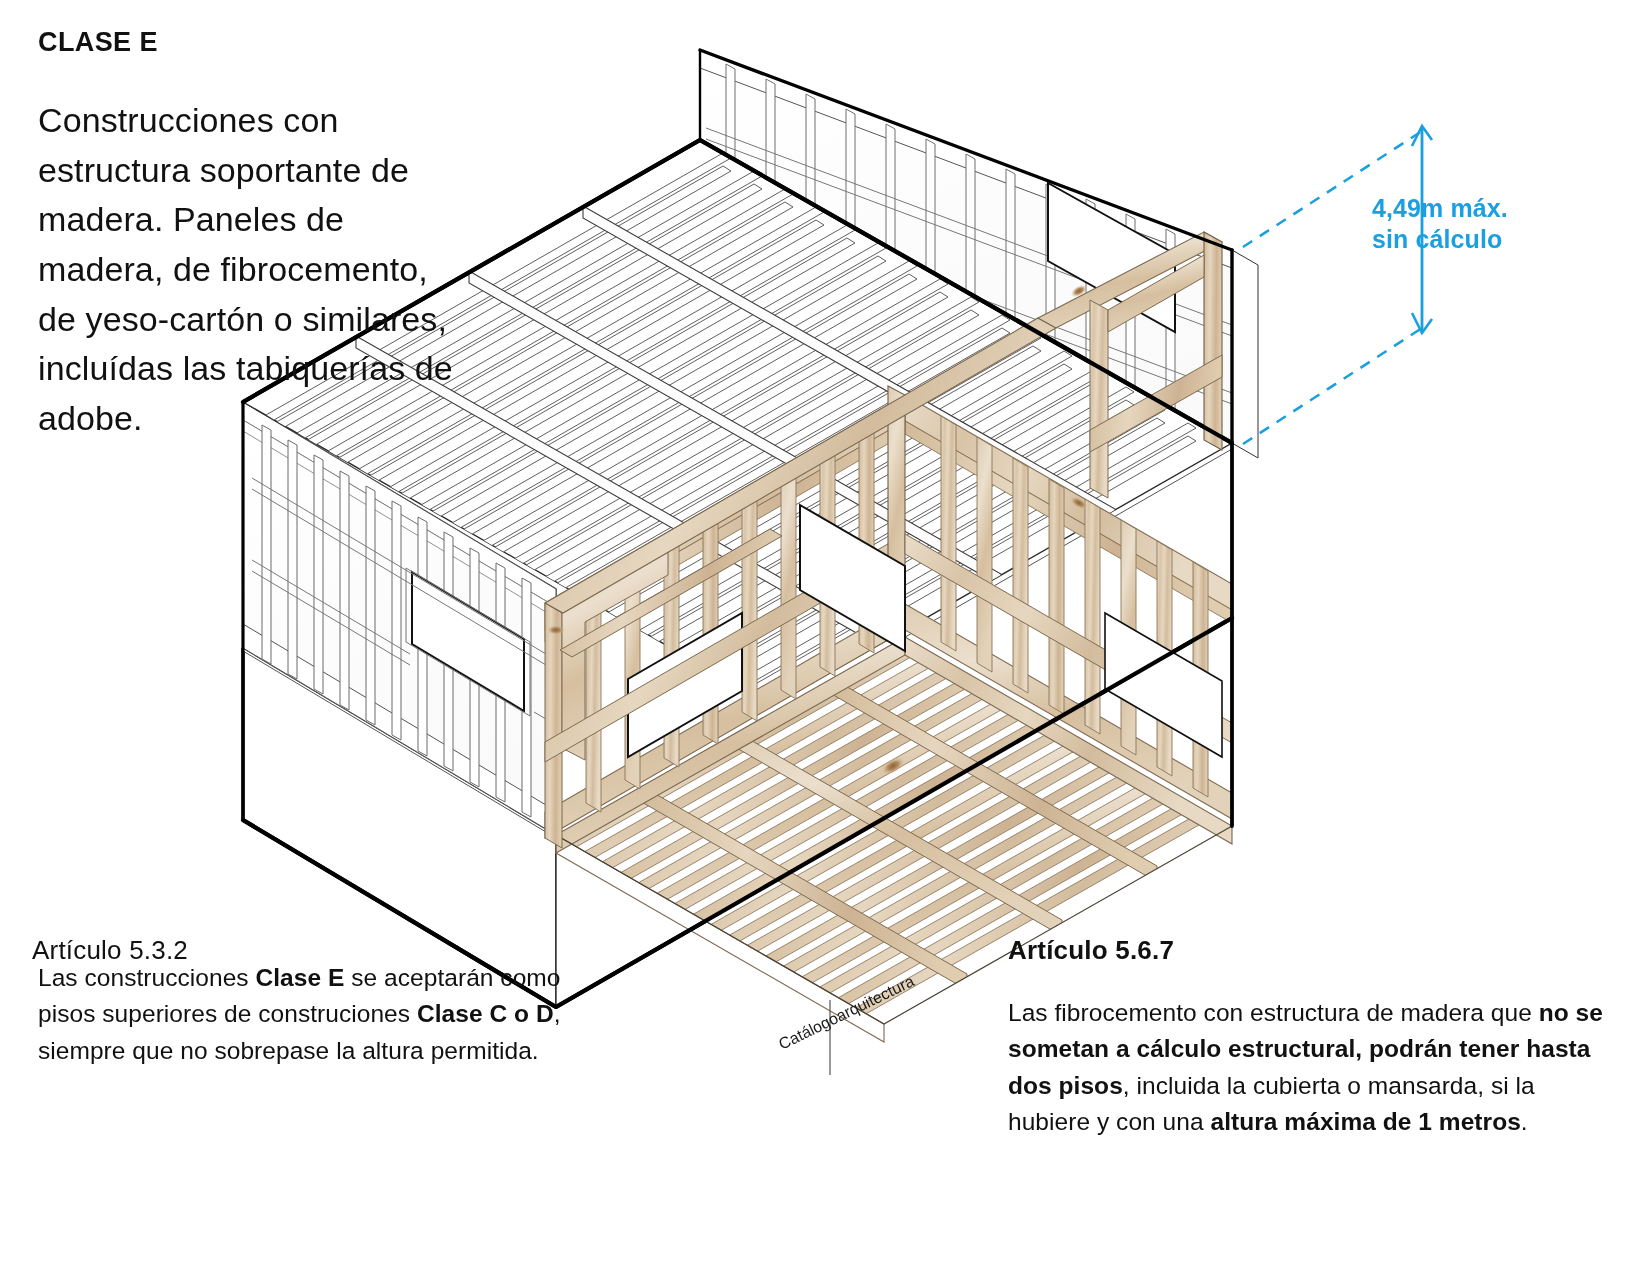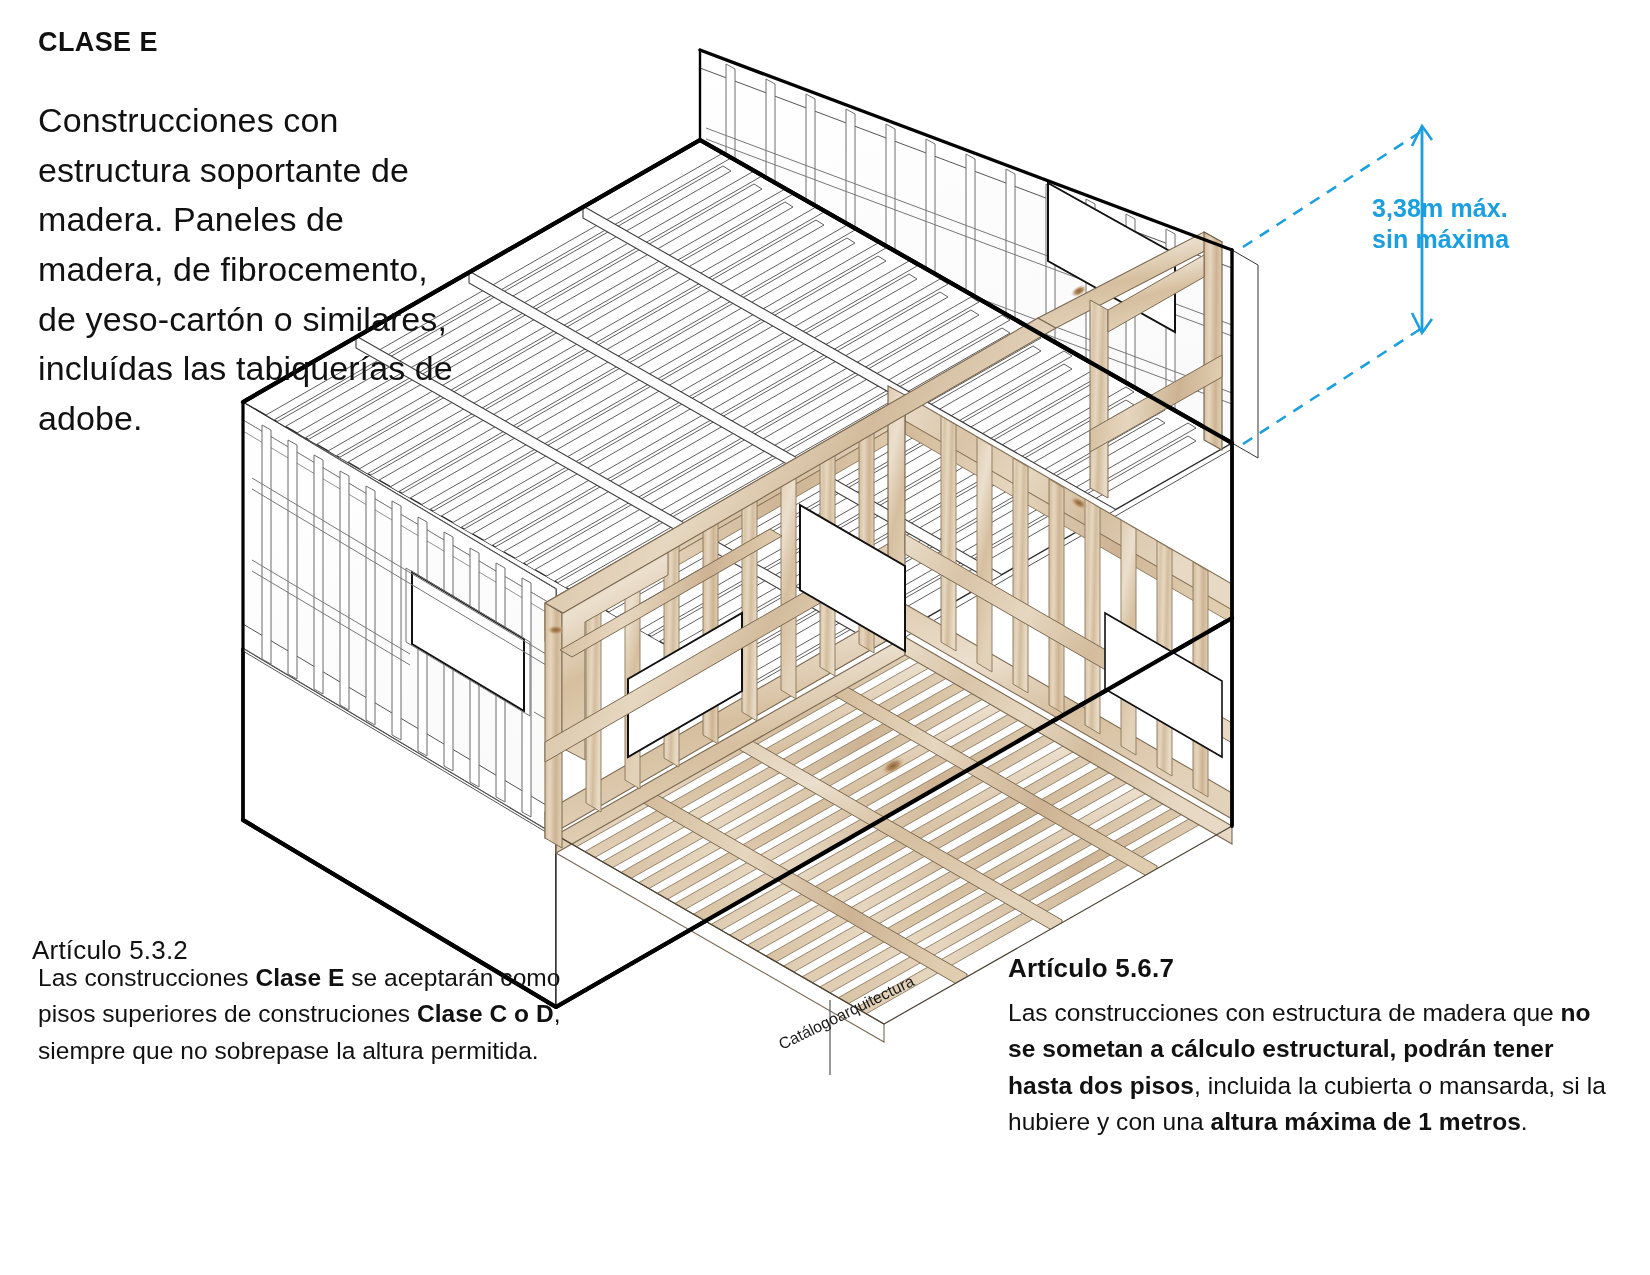--- a/index.html
+++ b/index.html
@@ -28,21 +28,21 @@
     left:32px;top:935px;width:560px;
     font-size:26px;font-weight:normal;letter-spacing:.2px;
   }
   #article-left-body{
     left:38px;top:960px;width:580px;
     font-size:24.5px;line-height:1.48;font-weight:300;letter-spacing:.05px;
   }
 
   #article-right-title{
     left:1008px;top:935px;width:560px;
-    font-size:26px;font-weight:bold;letter-spacing:.2px;margin-top:18px;
+    font-size:26px;font-weight:bold;letter-spacing:.2px;
   }
   #article-right-body{
     left:1008px;top:995px;width:600px;
     font-size:24.5px;line-height:1.48;font-weight:300;letter-spacing:.05px;
   }
   .txt-block b{font-weight:bold;}
 
   
   #dimension-callout{
     position:absolute;left:1372px;top:193px;width:180px;
@@ -387,23 +387,23 @@
       <polyline points="1412,313 1422,333 1432,319" fill="none" stroke="#1a9fe0" stroke-width="2.6"></polyline>
     </g>
   </svg>
   </div>
 
   <div class="txt-block" id="heading-clase">CLASE E</div>
 
   <div class="txt-block" id="intro-paragraph">Construcciones con estructura soportante de madera. Paneles de madera, de fibrocemento, de yeso-cartón o similares, incluídas las tabiquerías de adobe.</div>
 
   <div id="dimension-callout">
-    <div>3,38m máx.</div>
-    <div>sin máxima</div>
+    <div>4,49m máx.</div>
+    <div>sin cálculo</div>
   </div>
 
   <div class="txt-block" id="article-left-title">Artículo 5.3.2</div>
   <div class="txt-block" id="article-left-body"><span>Las construcciones </span><b>Clase E</b><span> se aceptarán como pisos superiores de construciones </span><b>Clase C o D</b><span>, siempre que no sobrepase la altura permitida.</span></div>
 
   <div class="txt-block" id="article-right-title">Artículo 5.6.7</div>
-  <div class="txt-block" id="article-right-body"><span>Las construcciones con estructura de madera que </span><b>no se sometan a cálculo estructural, podrán tener hasta dos pisos</b><span>, incluida la cubierta o mansarda, si la hubiere y con una </span><b>altura máxima de 1 metros</b><span>.</span></div>
+  <div class="txt-block" id="article-right-body"><span>Las fibrocemento con estructura de madera que </span><b>no se sometan a cálculo estructural, podrán tener hasta dos pisos</b><span>, incluida la cubierta o mansarda, si la hubiere y con una </span><b>altura máxima de 1 metros</b><span>.</span></div>
 
 </div>
 
 </body></html>

